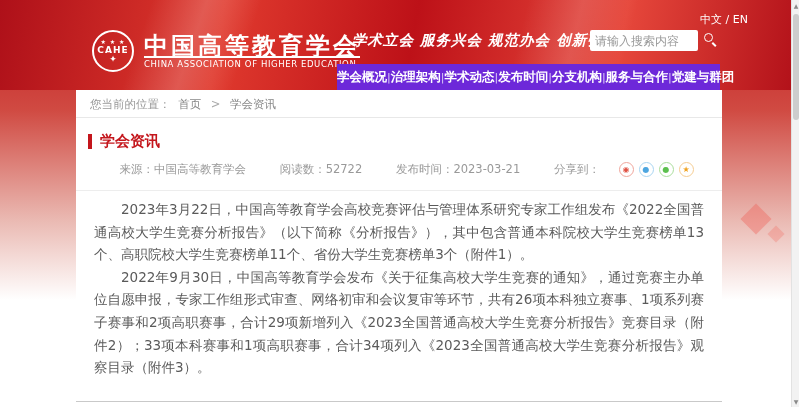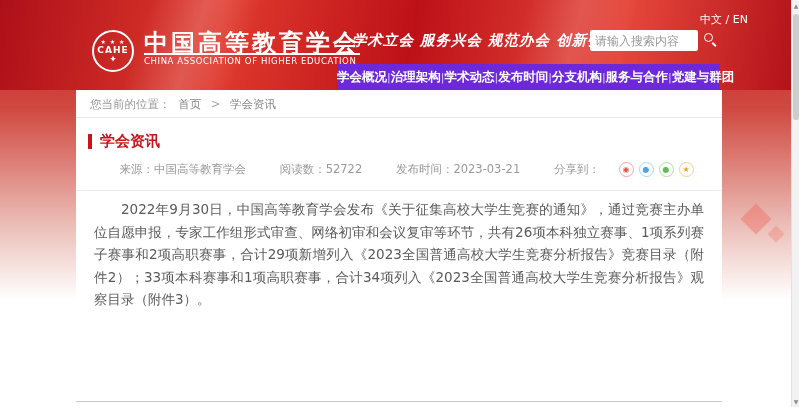--- a/index.html
+++ b/index.html
@@ -14,21 +14,21 @@
   .bg-deco.d2 { left:770px; top:228px; width:12px; height:12px; opacity:.25; }
 
   
   .header { position:absolute; left:0; top:0; width:791px; height:90px;
     background:linear-gradient(100deg,#ae1019 0%,#e03a2e 28%,#bd1118 52%,#e6473b 78%,#b3121a 100%); overflow:hidden; }
   .swirl1 { position:absolute; left:-60px; top:-30px; width:500px; height:160px;
     background:linear-gradient(115deg,rgba(255,255,255,0) 40%,rgba(255,255,255,.18) 50%,rgba(255,255,255,0) 60%); transform:rotate(-6deg); }
   .swirl2 { position:absolute; left:300px; top:-20px; width:520px; height:140px;
     background:linear-gradient(100deg,rgba(255,255,255,0) 42%,rgba(255,255,255,.14) 52%,rgba(255,255,255,0) 62%); transform:rotate(4deg); }
 
-  .brand { position:absolute; left:92px; top:30px; display:flex; align-items:flex-start; }
+  .brand { position:absolute; left:92px; top:30px; display:flex; align-items:center; }
   .logo-emblem { position:relative; width:42px; height:42px; border:2px solid #fff; border-radius:50%;
     display:flex; flex-direction:column; align-items:center; justify-content:center; color:#fff; flex:0 0 auto; }
   .logo-stars { font-size:6px; line-height:6px; letter-spacing:1px; }
   .logo-cahe { font-size:9px; font-weight:bold; letter-spacing:1px; line-height:10px; }
   .logo-figure { font-size:9px; line-height:9px; }
   .brand-text { margin-left:10px; color:#fff; }
   .brand-cn { font-size:24px; font-weight:bold; letter-spacing:3px; line-height:26px; font-family:"DejaVu Serif","Liberation Serif",serif;text-decoration:underline; }
   .brand-en { font-size:8.5px; letter-spacing:.6px; line-height:11px; }
 
   .lang { position:absolute; top:12px; left:700px; color:#fff; font-size:11px; cursor:pointer; }
@@ -159,20 +159,21 @@
         <span class="share-icon share-weibo">◉</span>
         <span class="share-icon share-qq">●</span>
         <span class="share-icon share-wechat">●</span>
         <span class="share-icon share-qzone">★</span>
       </span>
     </div>
 
     <div class="divider"></div>
 
     <div class="article-body">
+      <p>2023年3月22日，中国高等教育学会高校竞赛评估与管理体系研究专家工作组发布《2022全国普通高校大学生竞赛分析报告》（以下简称《分析报告》），其中包含普通本科院校大学生竞赛榜单13个、高职院校大学生竞赛榜单11个、省份大学生竞赛榜单3个（附件1）。</p>
       <p>2022年9月30日，中国高等教育学会发布《关于征集高校大学生竞赛的通知》，通过竞赛主办单位自愿申报，专家工作组形式审查、网络初审和会议复审等环节，共有26项本科独立赛事、1项系列赛子赛事和2项高职赛事，合计29项新增列入《2023全国普通高校大学生竞赛分析报告》竞赛目录（附件2）；33项本科赛事和1项高职赛事，合计34项列入《2023全国普通高校大学生竞赛分析报告》观察目录（附件3）。</p>
 
     </div>
   </div>
 
   <div class="scrollbar">
     <div class="sb-arrow sb-up">▲</div>
     <div class="sb-thumb"></div>
     <div class="sb-arrow sb-down">▼</div>
   </div>

